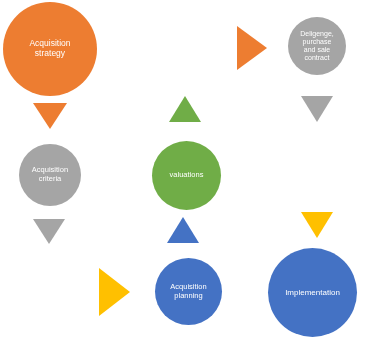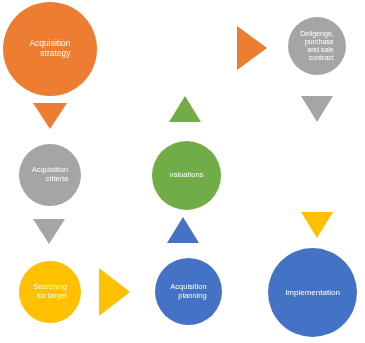--- a/index.html
+++ b/index.html
@@ -16,21 +16,21 @@
     height: 343px;
     background: #ffffff;
     overflow: hidden;
   }
   .node {
     position: absolute;
     border-radius: 50%;
     display: flex;
     align-items: center;
     justify-content: center;
-    text-align: right;
+    text-align: center;
     color: #ffffff;
     box-sizing: border-box;
     line-height: 1.15;
     white-space: pre-line;
     padding: 2px;
   }
   .connector {
     position: absolute;
     width: 0;
     height: 0;
@@ -66,22 +66,20 @@
     <div class="connector arrow-right" style="left: 99px; top: 268px; border-top-width: 24px; border-bottom-width: 24px; border-left-width: 31px; border-left-color: rgb(255, 192, 0);"></div>
     <div class="connector arrow-up" style="left: 169px; top: 96px; border-left-width: 16px; border-right-width: 16px; border-bottom-width: 26px; border-bottom-color: rgb(112, 173, 71);"></div>
     <div class="connector arrow-up" style="left: 167px; top: 217px; border-left-width: 16px; border-right-width: 16px; border-bottom-width: 26px; border-bottom-color: rgb(68, 114, 196);"></div>
     <div class="connector arrow-right" style="left: 237px; top: 26px; border-top-width: 22px; border-bottom-width: 22px; border-left-width: 30px; border-left-color: rgb(237, 125, 49);"></div>
     <div class="connector arrow-down" style="left: 301px; top: 96px; border-left-width: 16px; border-right-width: 16px; border-top-width: 26px; border-top-color: rgb(165, 165, 165);"></div>
     <div class="connector arrow-down" style="left: 301px; top: 212px; border-left-width: 16px; border-right-width: 16px; border-top-width: 26px; border-top-color: rgb(255, 192, 0);"></div>
     <div class="node" style="left: 3px; top: 2px; width: 94px; height: 94px; background: rgb(237, 125, 49); font-size: 8.5px; color: rgb(255, 255, 255);"><span>Acquisition
 strategy</span></div>
     <div class="node" style="left: 19px; top: 144px; width: 62px; height: 62px; background: rgb(165, 165, 165); font-size: 7.5px; color: rgb(255, 255, 255);"><span>Acquisition
 criteria</span></div>
-    <div class="node" style="left: 19px; top: 261px; width: 62px; height: 62px; background: rgb(255, 192, 0); font-size: 7.5px; color: rgb(255, 255, 255);"><span>Searching
-for  target</span></div>
     <div class="node" style="left: 152px; top: 141px; width: 69px; height: 69px; background: rgb(112, 173, 71); font-size: 7.5px; color: rgb(255, 255, 255);"><span>valuations</span></div>
     <div class="node" style="left: 155px; top: 258px; width: 67px; height: 67px; background: rgb(68, 114, 196); font-size: 7.5px; color: rgb(255, 255, 255);"><span>Acquisition
 planning</span></div>
     <div class="node" style="left: 288px; top: 17px; width: 58px; height: 58px; background: rgb(165, 165, 165); font-size: 7px; color: rgb(255, 255, 255);"><span>Deligenge,
 purchase
 and sale
 contract</span></div>
     <div class="node" style="left: 268px; top: 248px; width: 89px; height: 89px; background: rgb(68, 114, 196); font-size: 8px; color: rgb(255, 255, 255);"><span>Implementation</span></div>
   </div>
 

